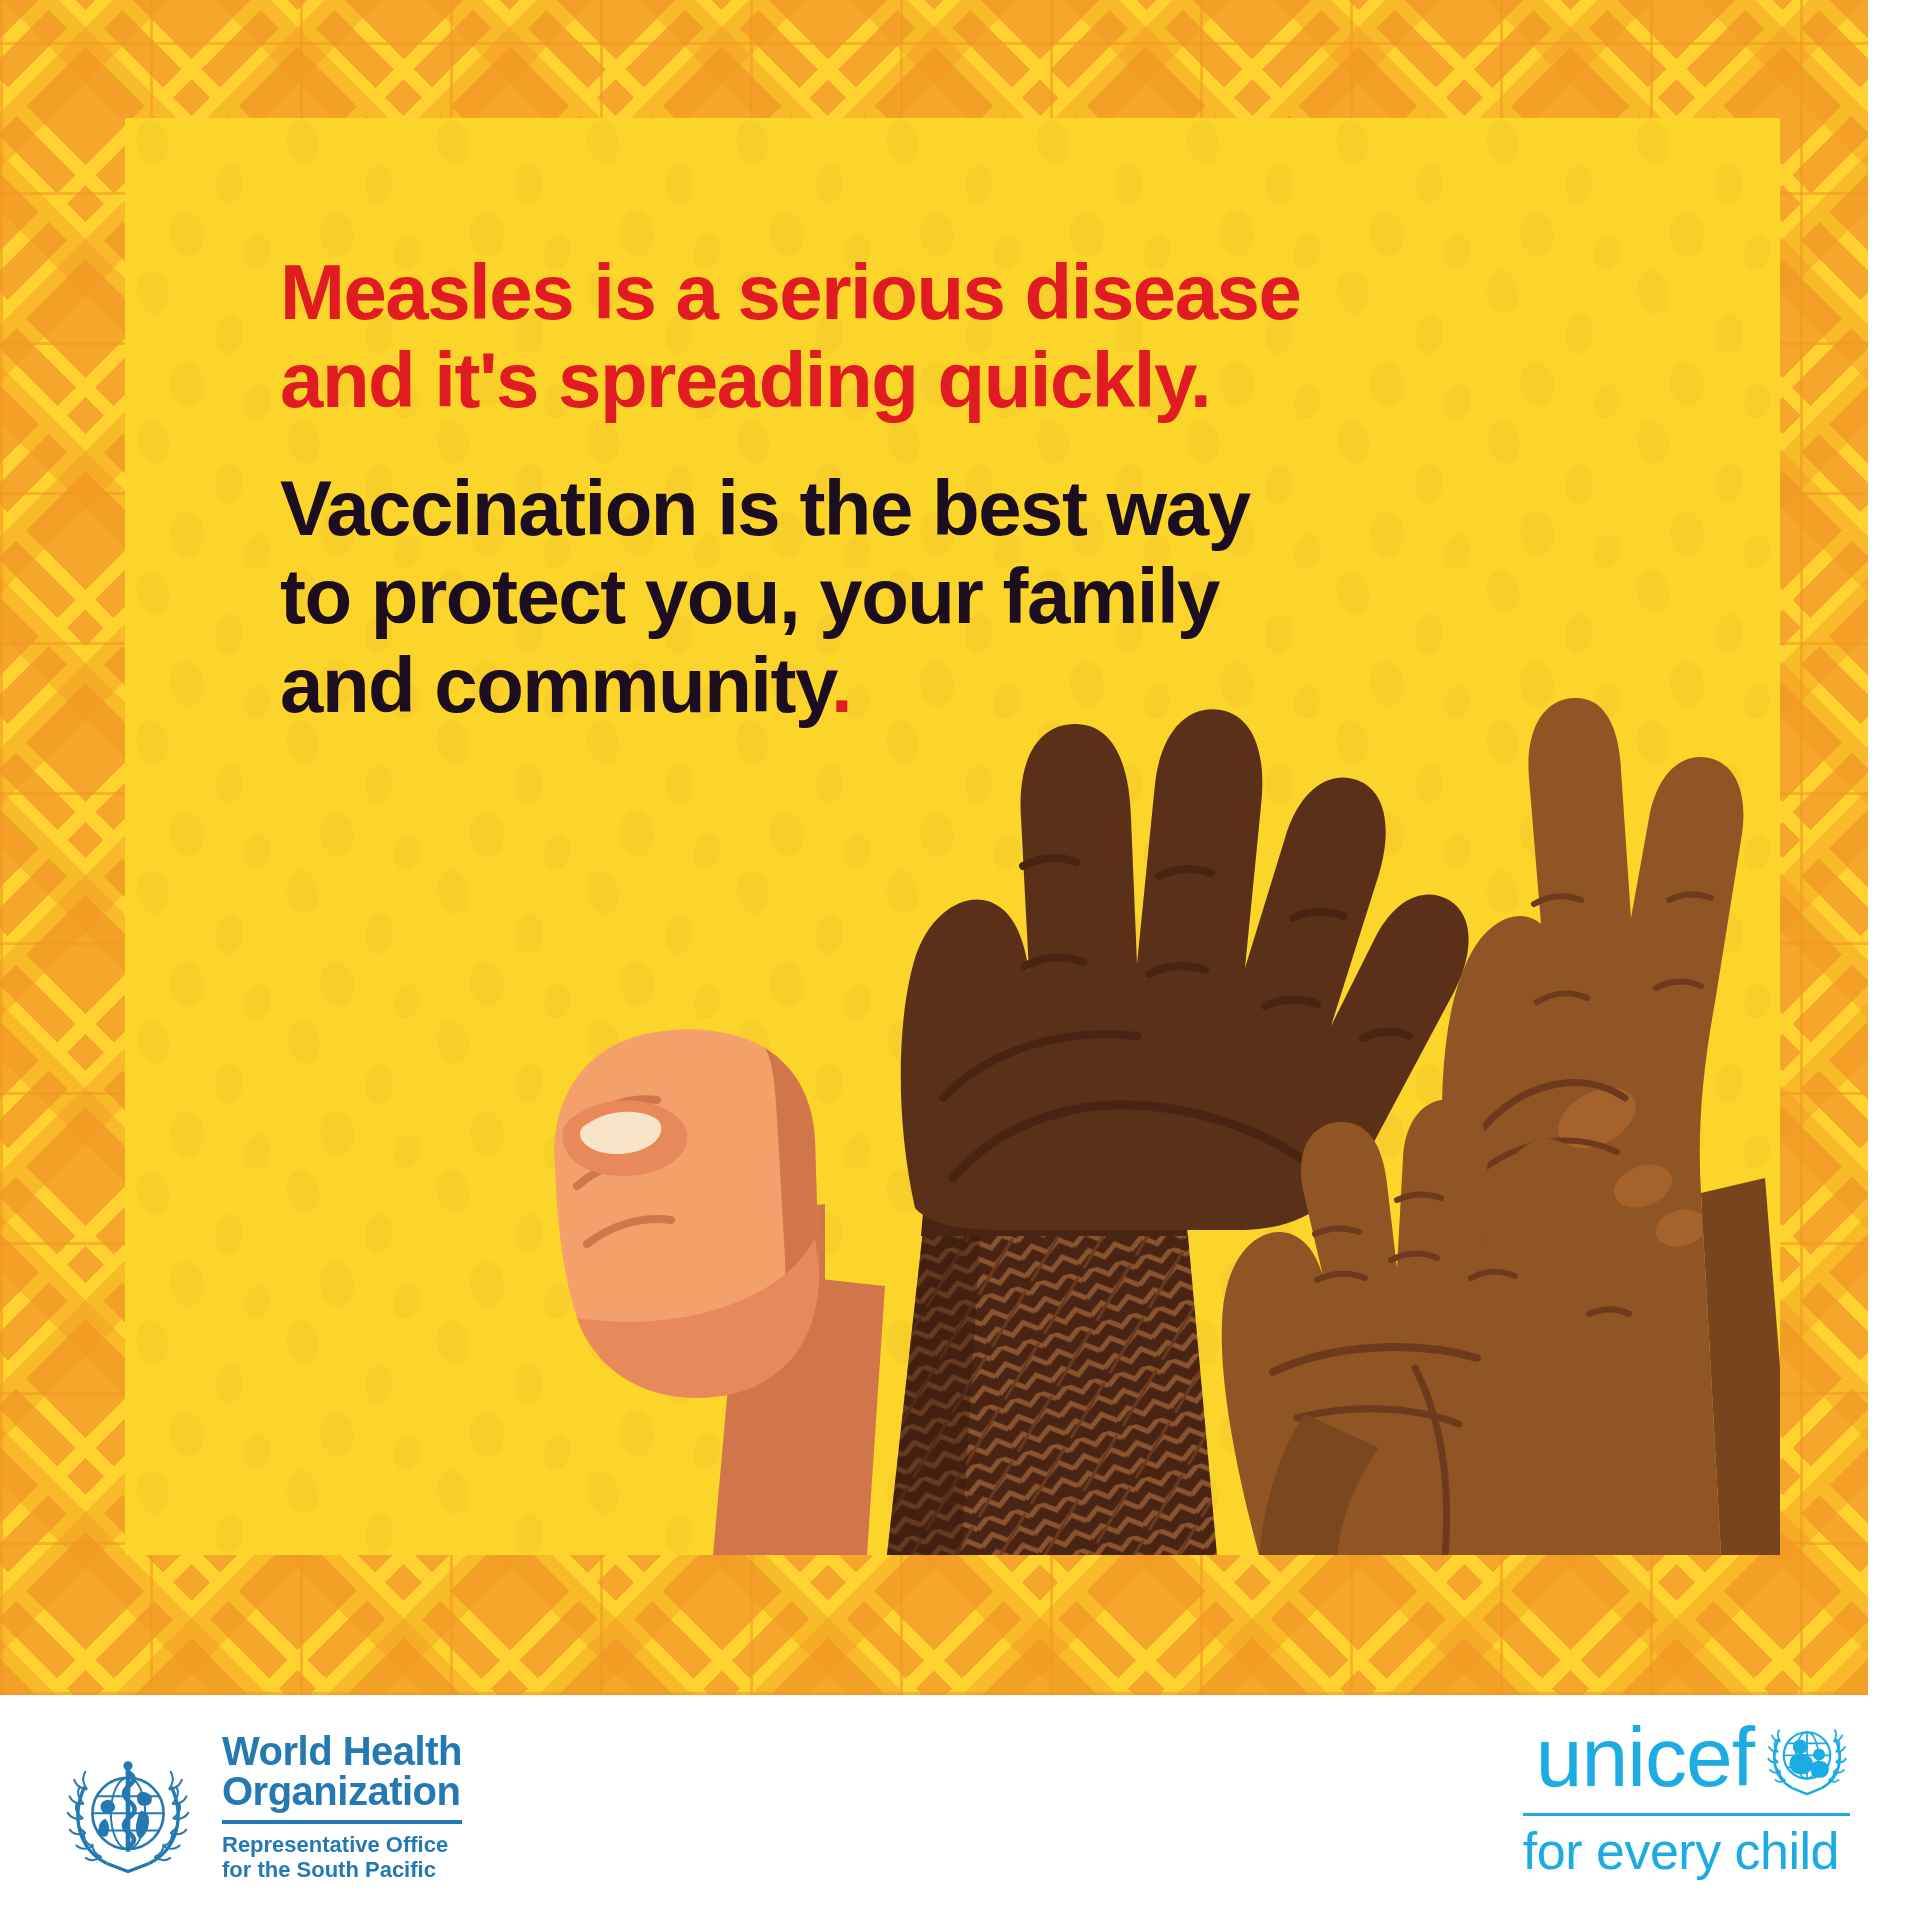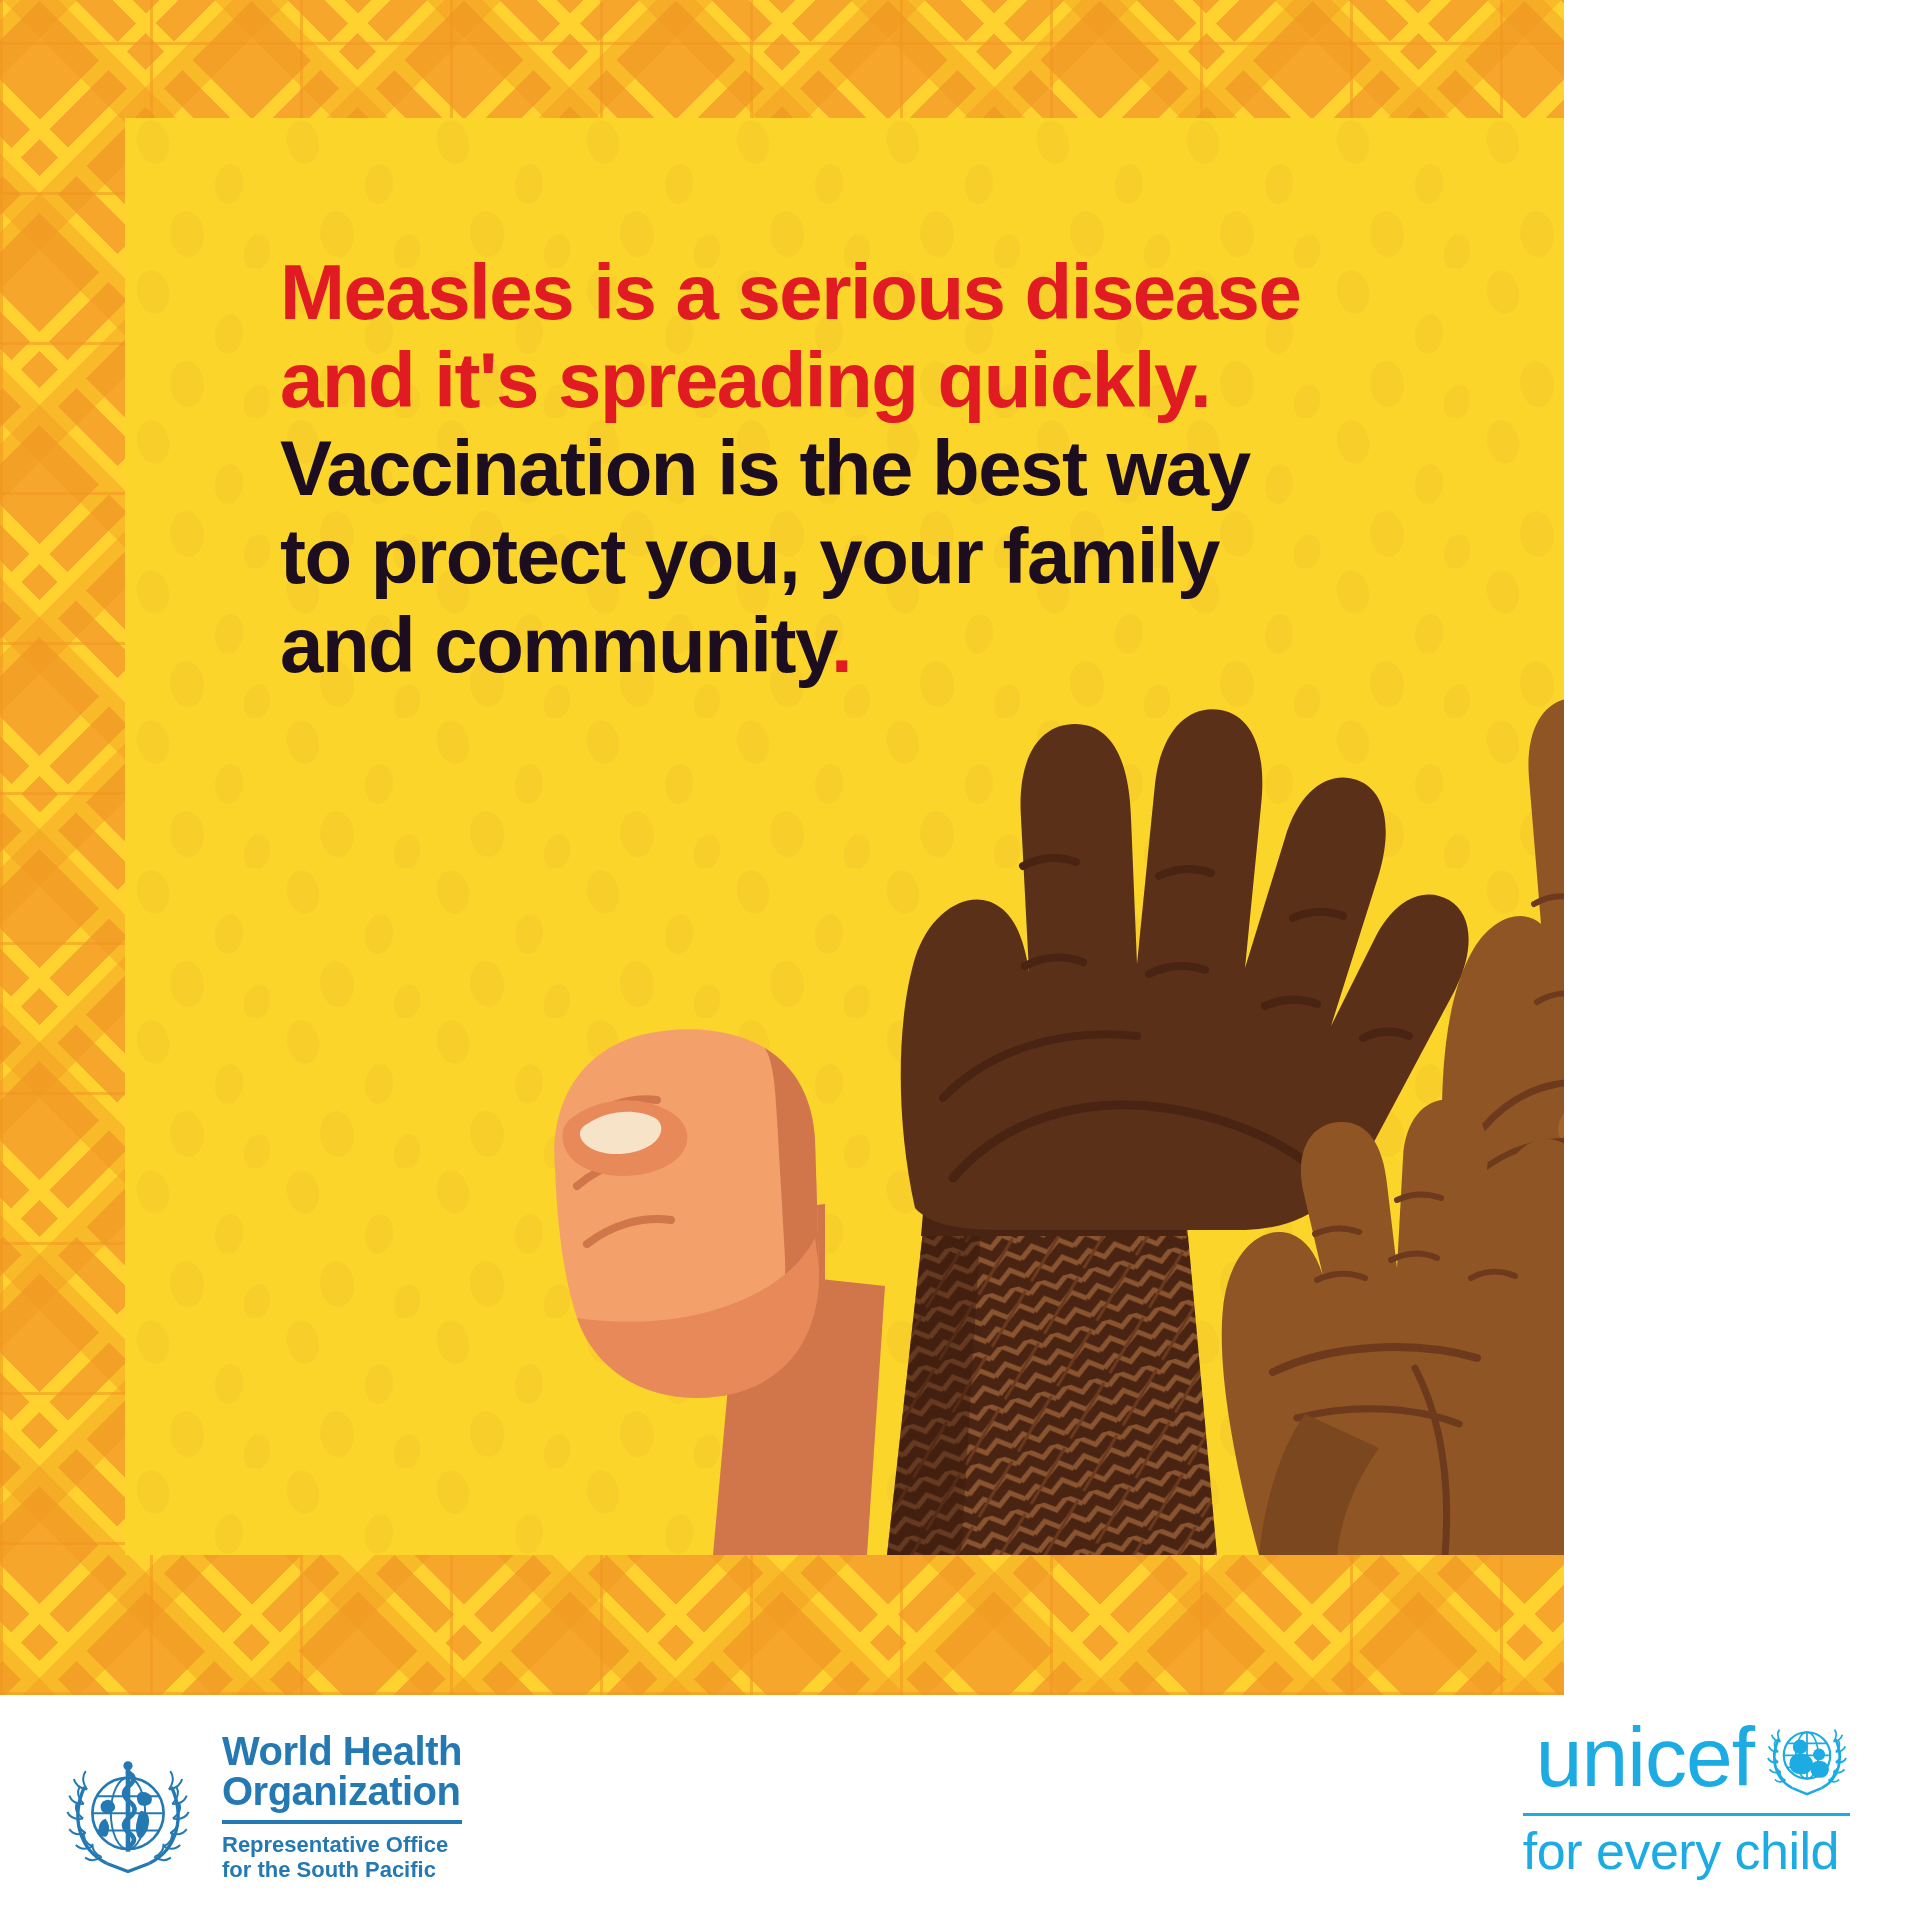--- a/index.html
+++ b/index.html
@@ -7,21 +7,21 @@
 
   #poster{
     position:relative;
     width:1920px;height:1920px;
     overflow:hidden;
     background:#FFFFFF;
   }
 
   
   #pattern-area{
-    position:absolute;left:0;top:0;width:1564px;height:1695px;
+    position:absolute;left:0;top:0;width:1868px;height:1695px;
     background:#F6A72B;
     overflow:hidden;
   }
   
   .pat-layer{position:absolute;inset:0;}
 
   .pat-diamonds{
     background-image:
       repeating-linear-gradient(45deg,
         rgba(255,210,48,0)   0px, rgba(255,210,48,0)   26px,
@@ -71,21 +71,21 @@
   }
   .line{
     font-family:"Liberation Sans",sans-serif;
     font-weight:bold;
     font-size:78px;
     line-height:1.13;
     letter-spacing:-1.5px;
     margin:0;
   }
   #headline{color:#E11B22;}
-  #subhead{color:#1D0E1F;}
+  #subhead{color:#1D0E1F;margin-top:40px;}
   .red-dot{color:#E11B22;}
 
   
   #hands{
     position:absolute;
     left:0;top:0;
     width:1655px;height:1437px;
     pointer-events:none;
   }
 

